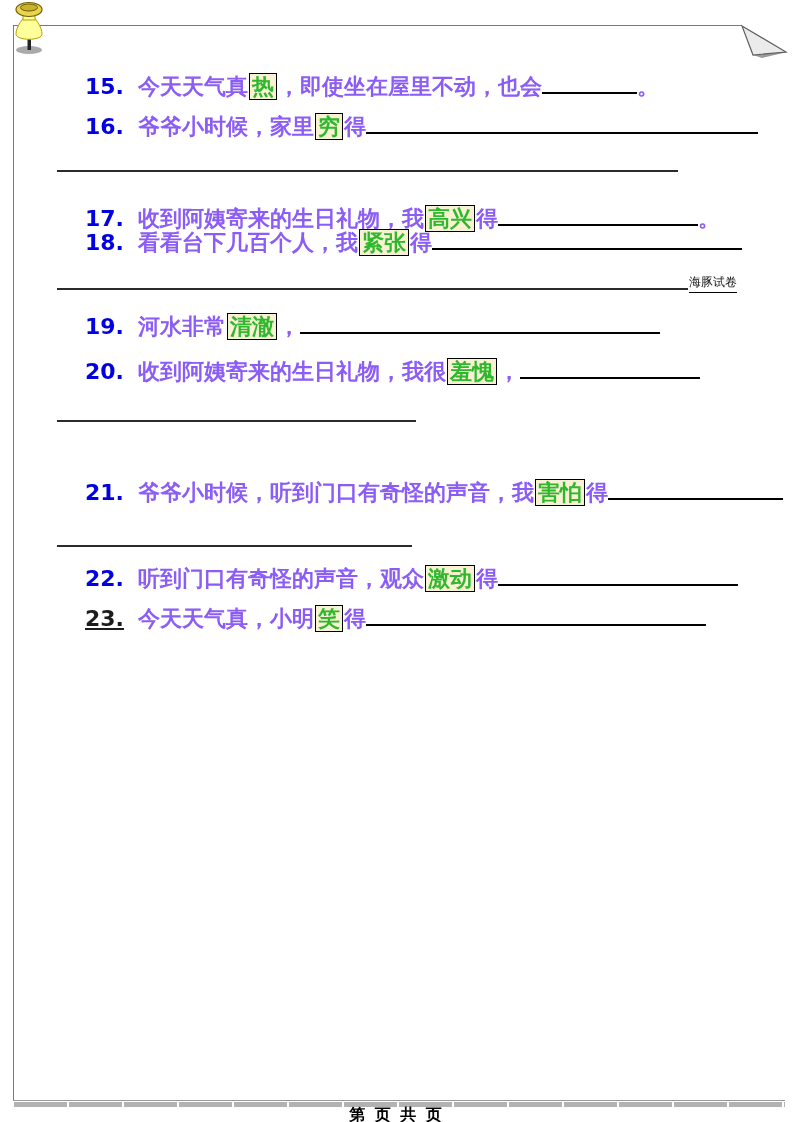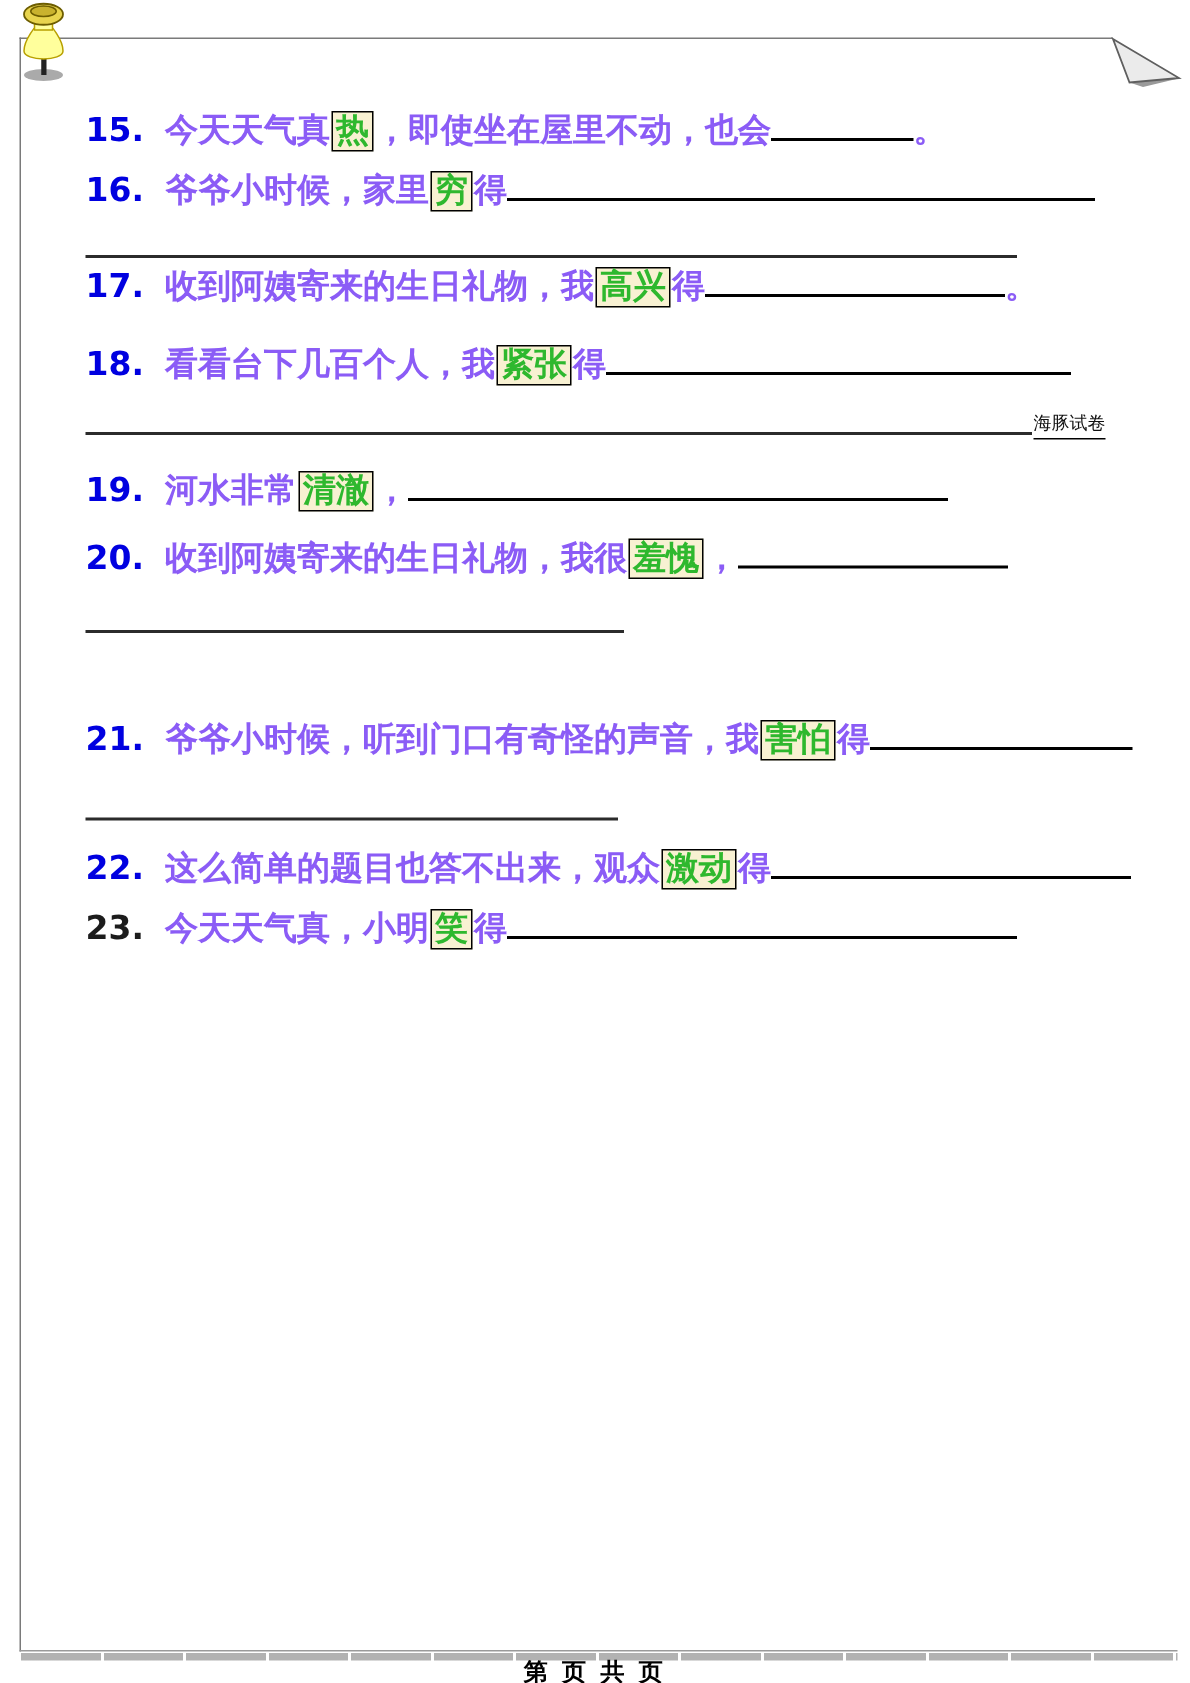--- a/index.html
+++ b/index.html
@@ -17,22 +17,22 @@
     background:repeating-linear-gradient(90deg,#b2b2b2 0 53px,#ffffff 53px 55px);
   }
   .fold-svg{position:absolute;left:740px;top:24px;}
   .pin-svg{position:absolute;left:6px;top:0px;}
 
   
   .qrow{
     position:absolute;left:57px;white-space:nowrap;
     font-size:22px;line-height:30px;font-weight:600;color:#000;
   }
-  .qnum{display:inline-block;width:53px;color:#0000E0;}
-  .qnum.black{color:#1c1c1c;}
+  .qnum{display:inline-block;width:53px;color:#0000E0;margin-left:28px;}
+  .qnum.black{color:#1c1c1c;text-decoration:underline;}
   .txt{color:#8b5cf6;}
   .hl{
     display:inline-block;background:#F8F1D2;border:1px solid #000;
     color:#2EB82E;padding:0 2px;margin:0 1px;line-height:25px;vertical-align:baseline;
   }
   .blank{
     display:inline-block;height:20px;border-bottom:2px solid #000;vertical-align:baseline;
   }
   
   .cline{position:absolute;height:0;border-bottom:2px solid #2b2b2b;}
@@ -67,26 +67,26 @@
   <ellipse cx="23" cy="50" rx="13" ry="4" fill="#aaaaaa"></ellipse>
   <rect x="21.5" y="36" width="3.5" height="14" fill="#222222"></rect>
   <path d="M23,13 C17,17 10,27 10,34 C10,41 36,41 36,34 C36,27 29,17 23,13 Z" fill="#FFFF9C" stroke="#b8a000" stroke-width="1"></path>
   <rect x="17" y="11" width="12" height="9" fill="#FFFF9C" stroke="#b8a000" stroke-width="1"></rect>
   <ellipse cx="23" cy="9.5" rx="13" ry="7" fill="#E8D44D" stroke="#6d5d00" stroke-width="1.2"></ellipse>
   <ellipse cx="23" cy="7.5" rx="8.5" ry="3.5" fill="#C9B22E" stroke="#6d5d00" stroke-width="1"></ellipse>
 </svg>
 
 <div class="qrow" style="top:72px"><span class="qnum">15.</span><span class="qcontent"><span class="txt">今天天气真</span><span class="hl">热</span><span class="txt">，即使坐在屋里不动，也会</span><span class="blank" style="width: 95px;"></span><span class="txt">。</span></span></div>
 <div class="qrow" style="top:112px"><span class="qnum">16.</span><span class="qcontent"><span class="txt">爷爷小时候，家里</span><span class="hl">穷</span><span class="txt">得</span><span class="blank" style="width: 392px;"></span></span></div>
-<div class="qrow" style="top:176px"><span class="qnum">17.</span><span class="qcontent"><span class="txt">收到阿姨寄来的生日礼物，我</span><span class="hl">高兴</span><span class="txt">得</span><span class="blank" style="width: 200px;"></span><span class="txt">。</span></span></div>
+<div class="qrow" style="top:204px"><span class="qnum">17.</span><span class="qcontent"><span class="txt">收到阿姨寄来的生日礼物，我</span><span class="hl">高兴</span><span class="txt">得</span><span class="blank" style="width: 200px;"></span><span class="txt">。</span></span></div>
 <div class="qrow" style="top:228px"><span class="qnum">18.</span><span class="qcontent"><span class="txt">看看台下几百个人，我</span><span class="hl">紧张</span><span class="txt">得</span><span class="blank" style="width: 310px;"></span></span></div>
 <div class="qrow" style="top:312px"><span class="qnum">19.</span><span class="qcontent"><span class="txt">河水非常</span><span class="hl">清澈</span><span class="txt">，</span><span class="blank" style="width: 360px;"></span></span></div>
 <div class="qrow" style="top:357px"><span class="qnum">20.</span><span class="qcontent"><span class="txt">收到阿姨寄来的生日礼物，我很</span><span class="hl">羞愧</span><span class="txt">，</span><span class="blank" style="width: 180px;"></span></span></div>
 <div class="qrow" style="top:478px"><span class="qnum">21.</span><span class="qcontent"><span class="txt">爷爷小时候，听到门口有奇怪的声音，我</span><span class="hl">害怕</span><span class="txt">得</span><span class="blank" style="width: 175px;"></span></span></div>
-<div class="qrow" style="top:564px"><span class="qnum">22.</span><span class="qcontent"><span class="txt">这么简单的题目也答不出来，观众</span><span class="hl">激动</span><span class="txt">得</span><span class="blank" style="width: 240px;"></span></span></div>
+<div class="qrow" style="top:564px"><span class="qnum">22.</span><span class="qcontent"><span class="txt">听到门口有奇怪的声音，观众</span><span class="hl">激动</span><span class="txt">得</span><span class="blank" style="width: 240px;"></span></span></div>
 <div class="qrow" style="top:604px"><span class="qnum black">23.</span><span class="qcontent"><span class="txt">今天天气真，小明</span><span class="hl">笑</span><span class="txt">得</span><span class="blank" style="width: 340px;"></span></span></div>
 
 <div class="cline l1"></div>
 <div class="cline l2"></div>
 <div class="cline l3"></div>
 <div class="cline l4"></div>
 
 <div class="watermark">海豚试卷</div>
 <div class="footer">第 页 共 页</div>
 

